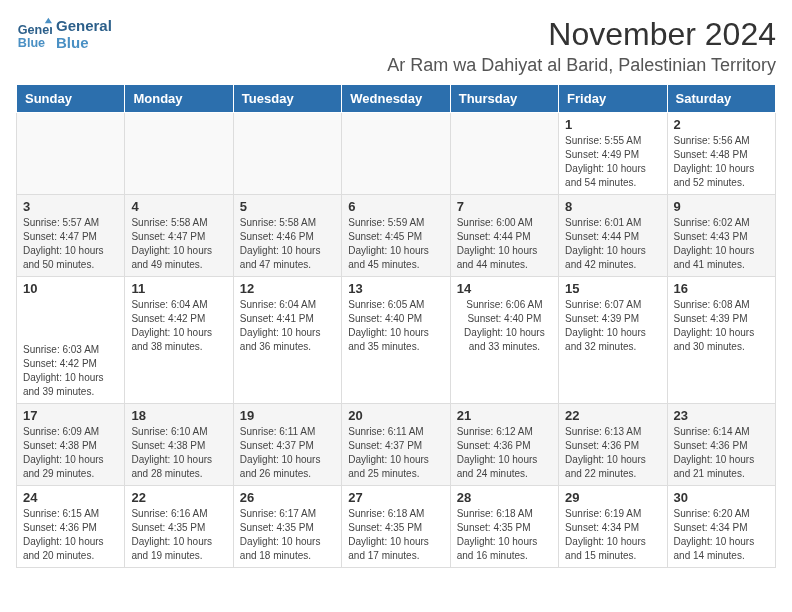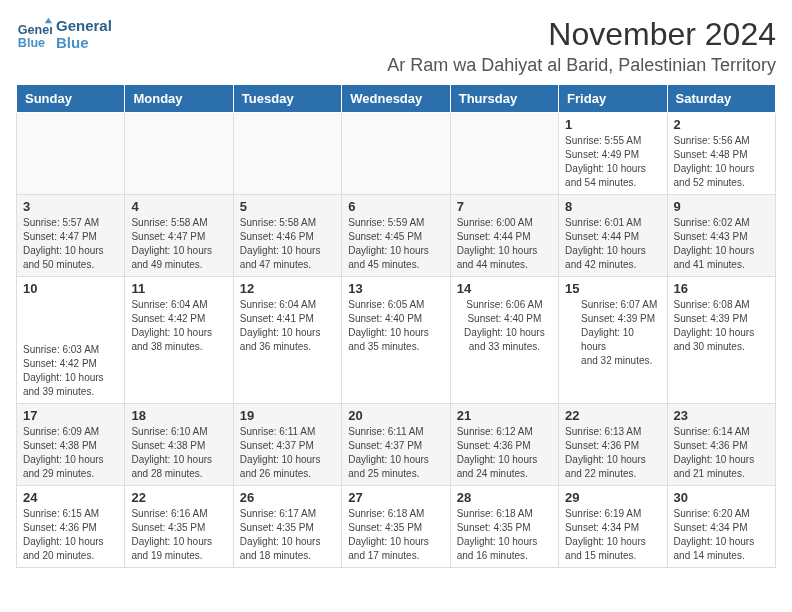--- a/index.html
+++ b/index.html
@@ -221,21 +221,21 @@
         </td>
         <td>
           <div class="day-number">14</div>
           <div class="day-info" style="white-space: pre-line; text-align: center;">Sunrise: 6:06 AM
 Sunset: 4:40 PM
 Daylight: 10 hours
 and 33 minutes.</div>
         </td>
         <td>
           <div class="day-number">15</div>
-          <div class="day-info" style="white-space: pre-line; margin-left: 16px;">Sunrise: 6:07 AM
+          <div class="day-info" style="white-space: pre-line;">Sunrise: 6:07 AM
 Sunset: 4:39 PM
 Daylight: 10 hours
 and 32 minutes.</div>
         </td>
         <td>
           <div class="day-number">16</div>
           <div class="day-info" style="white-space: pre-line;">Sunrise: 6:08 AM
 Sunset: 4:39 PM
 Daylight: 10 hours
 and 30 minutes.</div>

